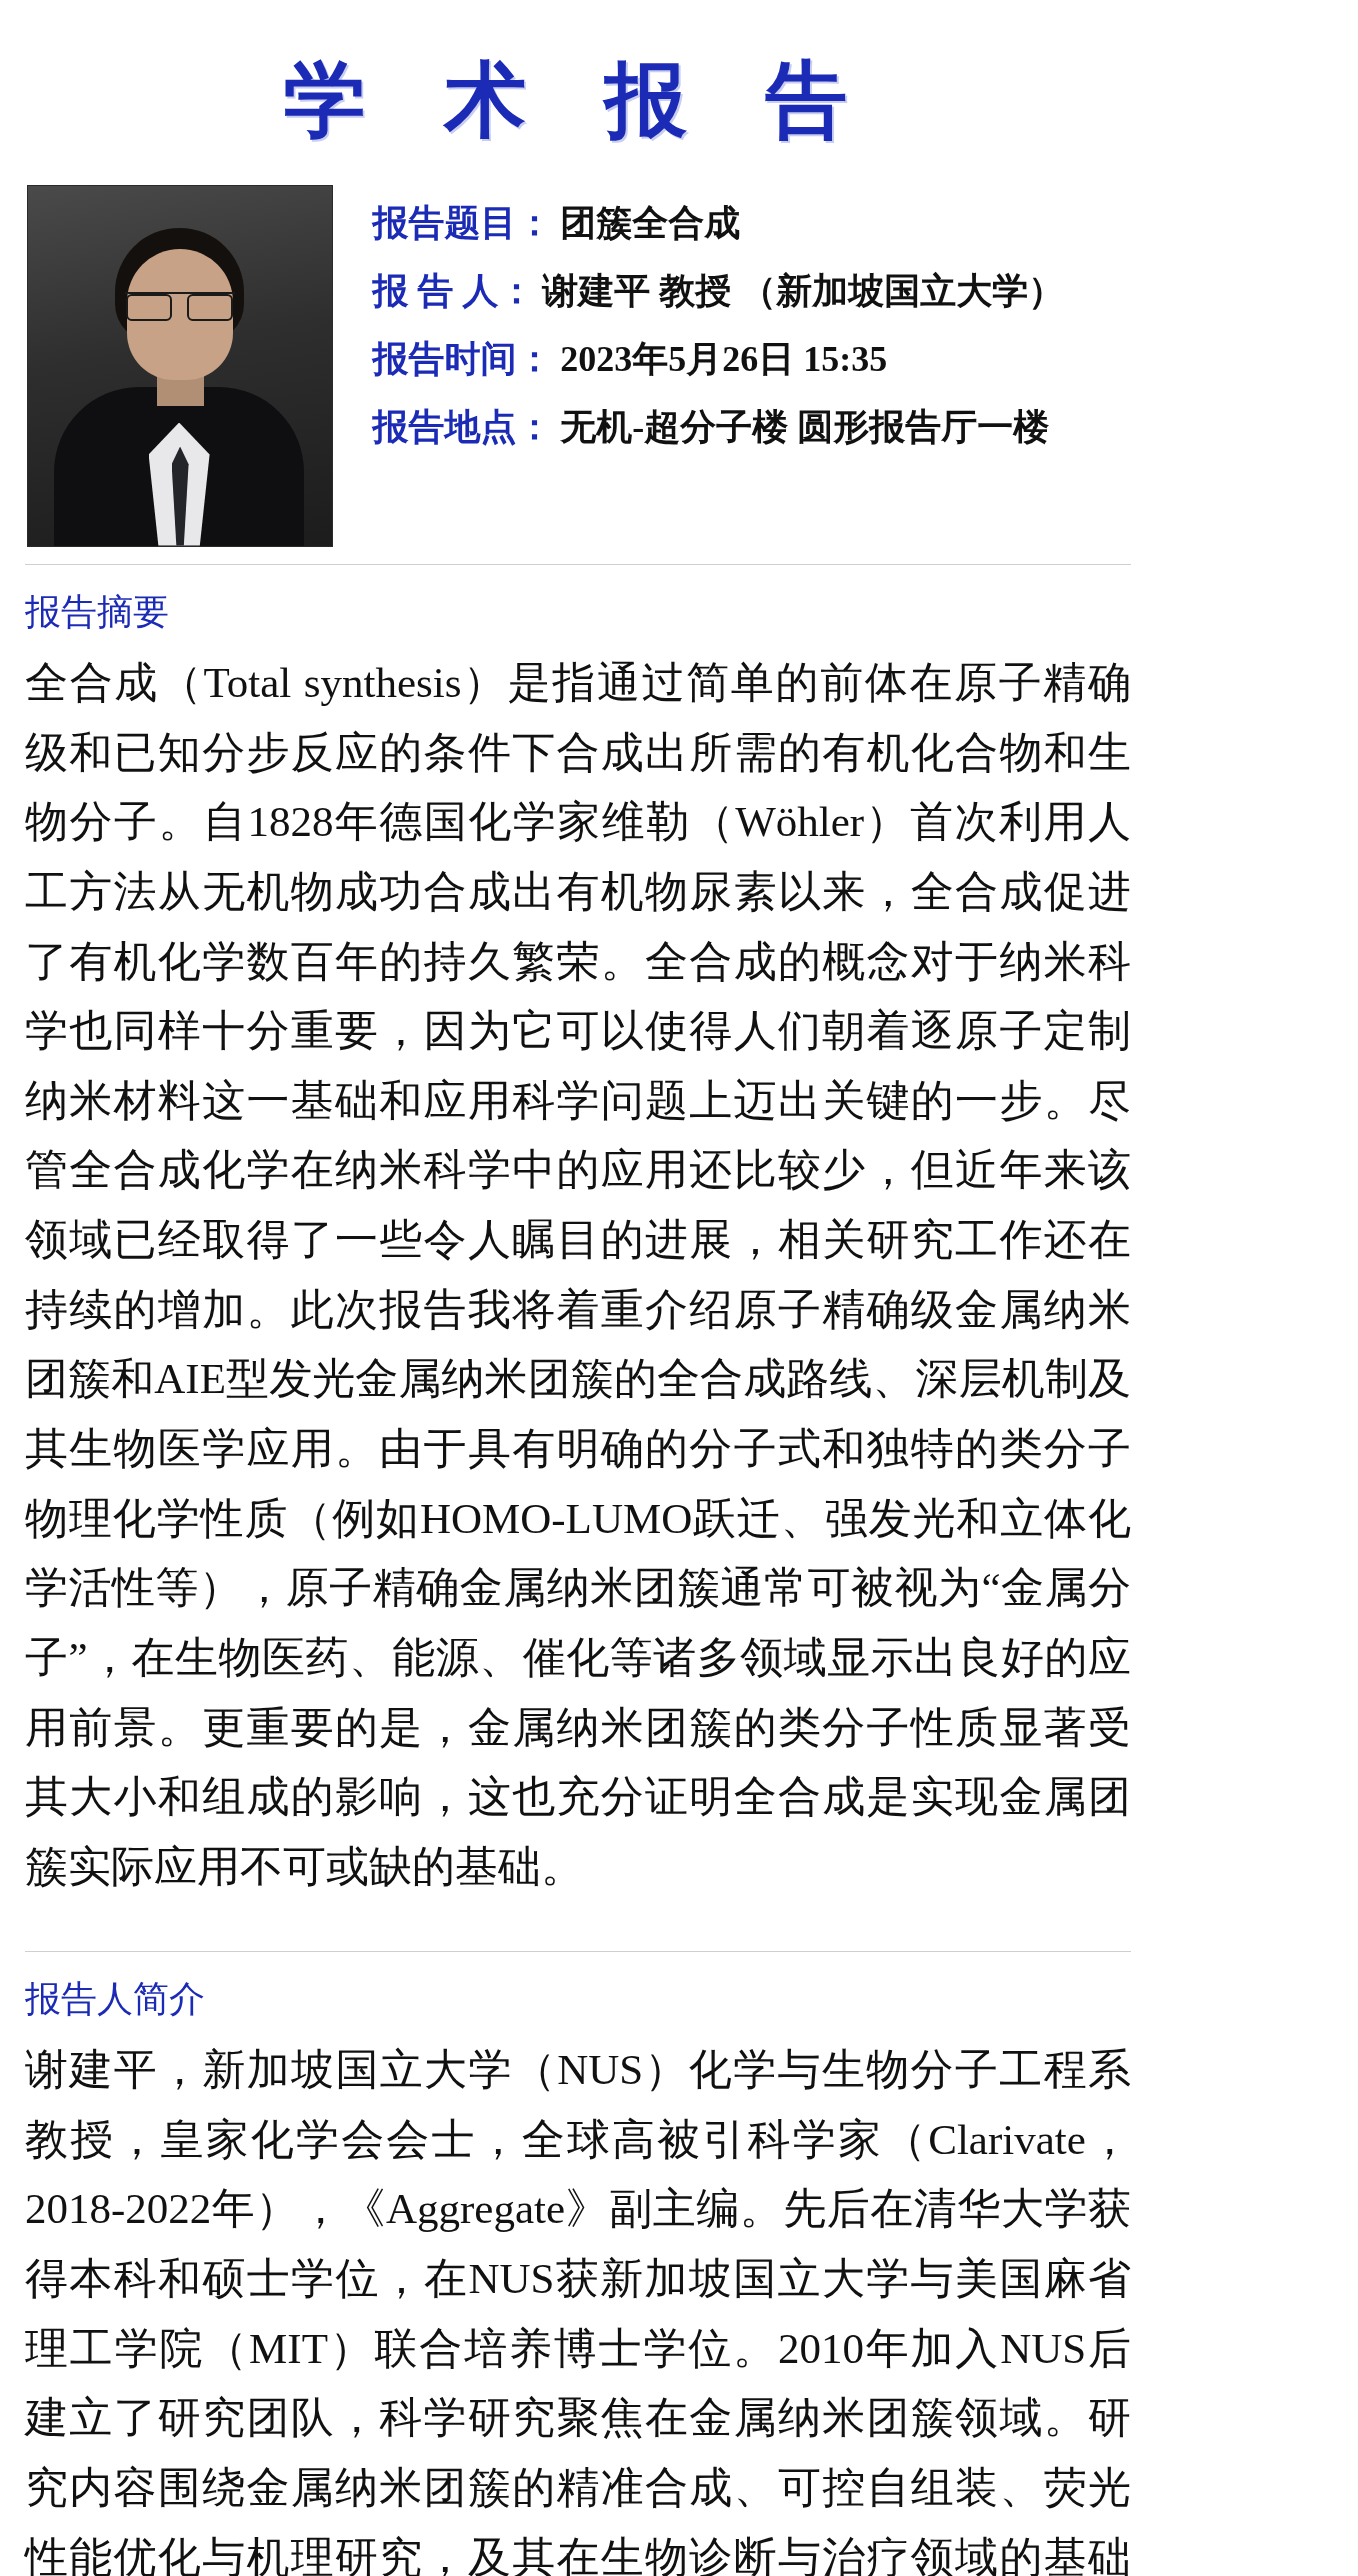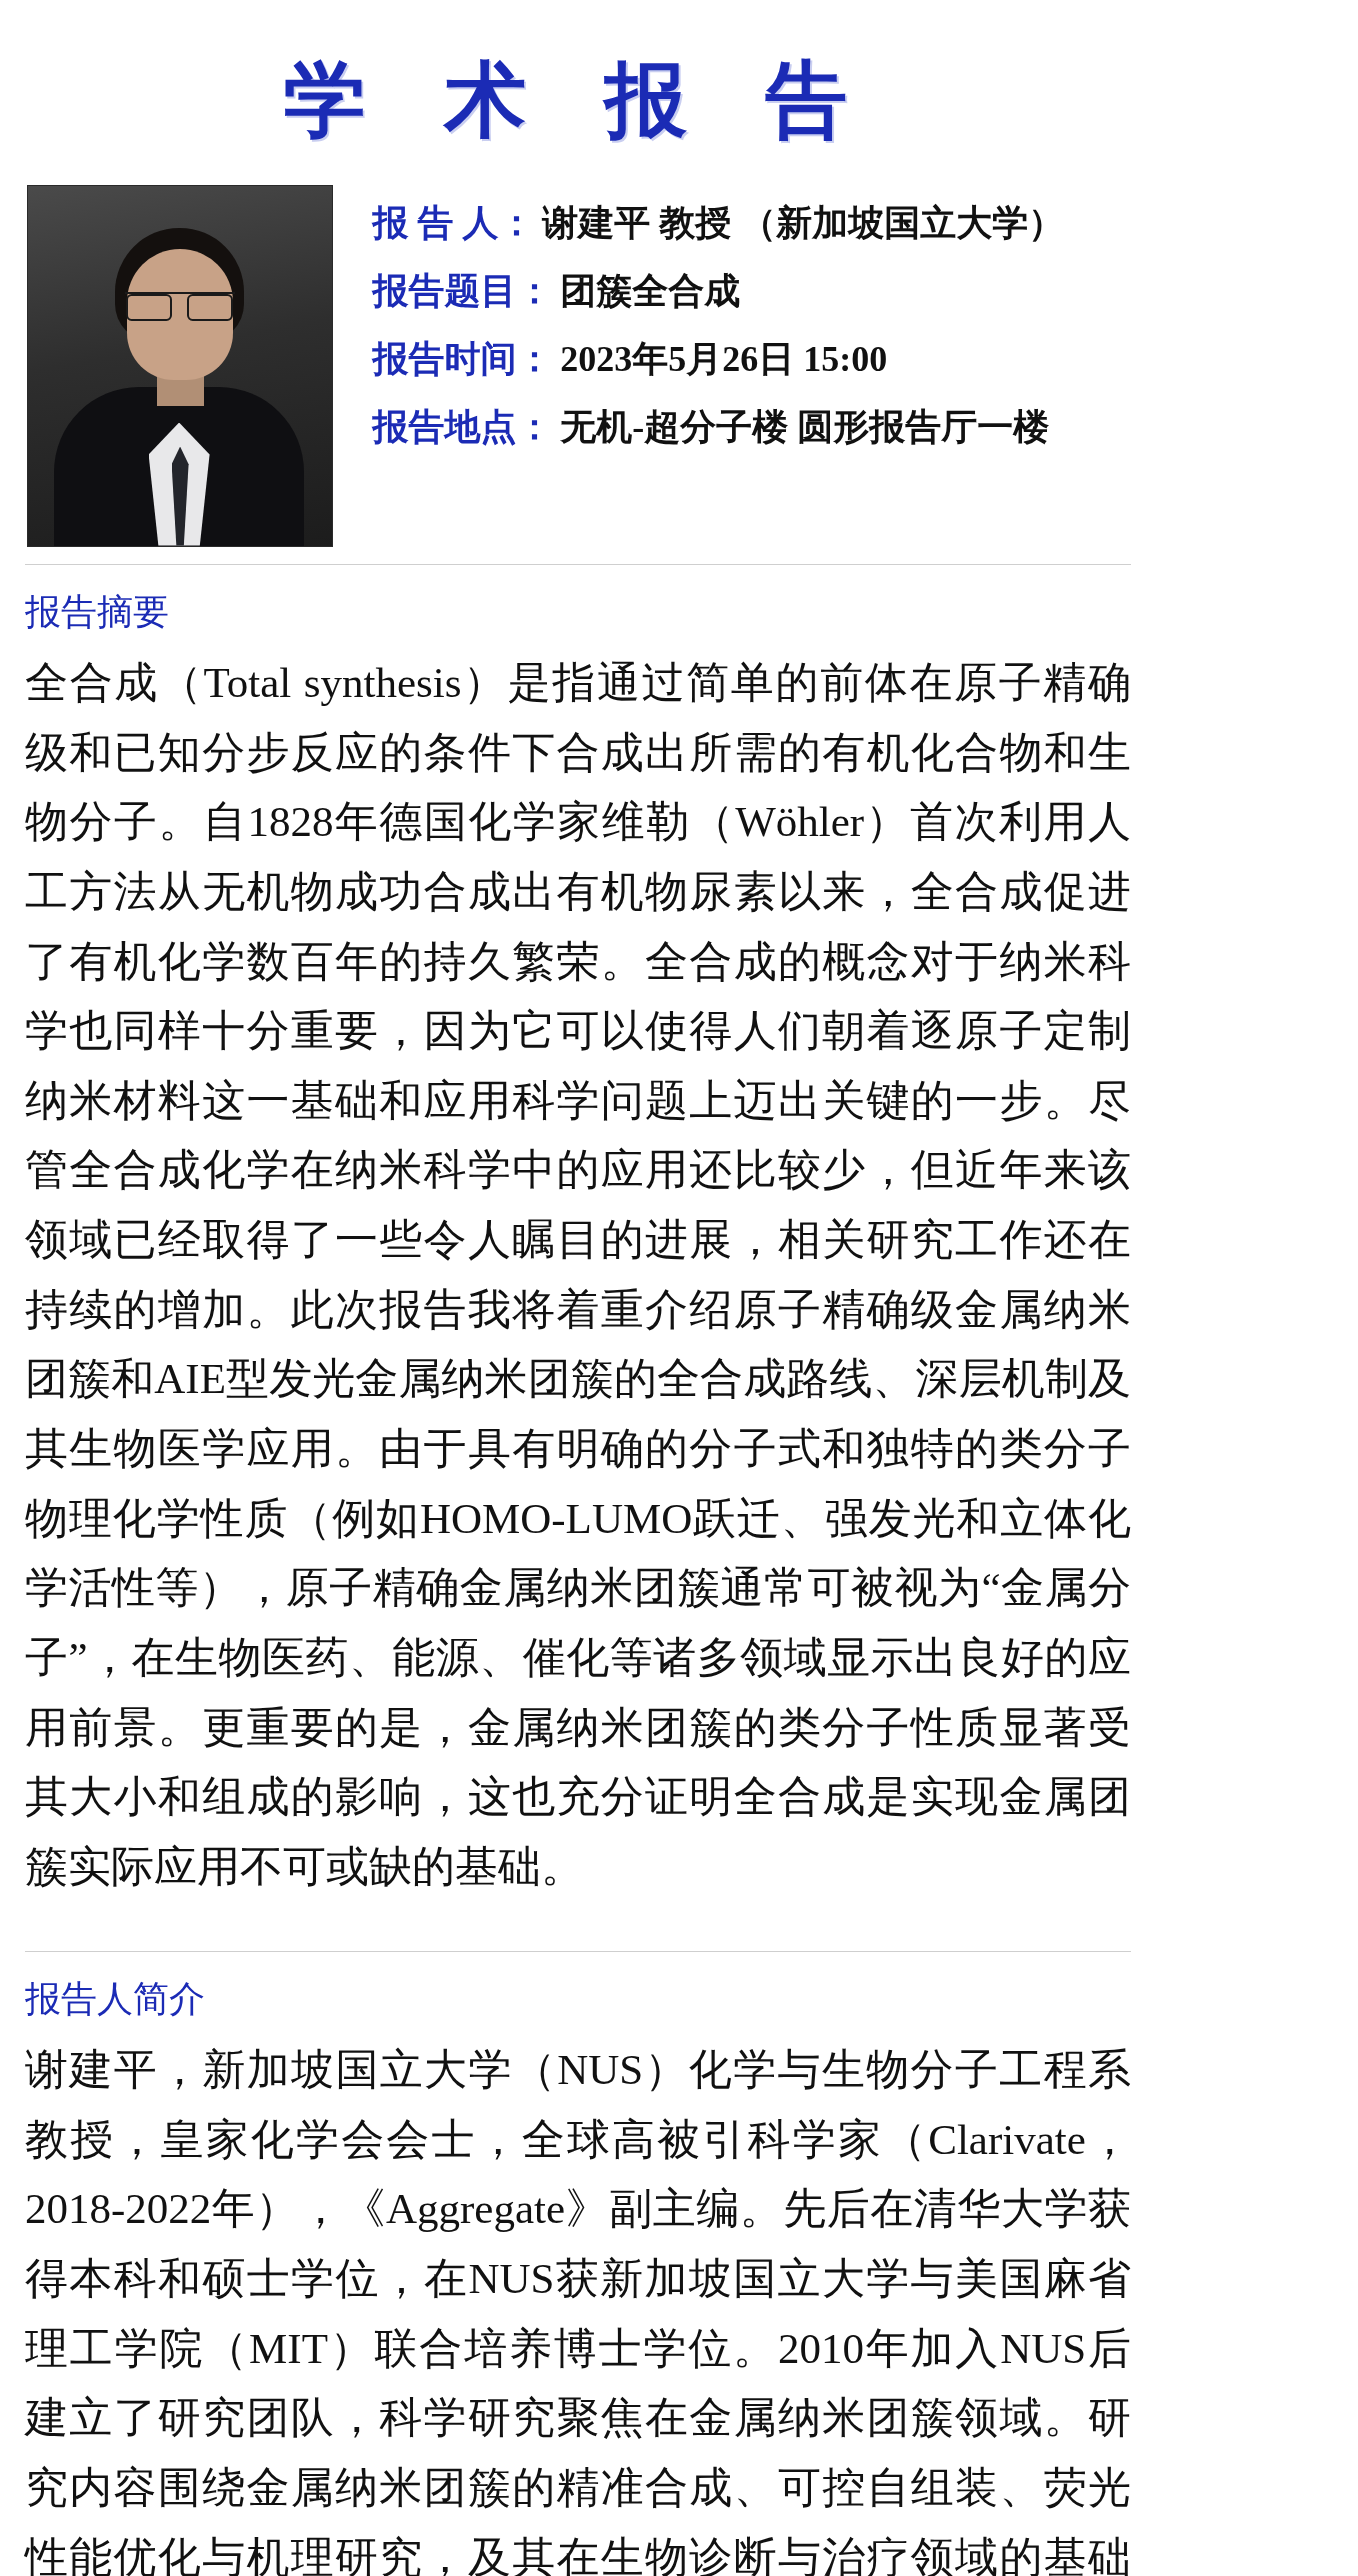--- a/index.html
+++ b/index.html
@@ -194,30 +194,30 @@
       <div class="neck"></div>
       <div class="shirt"></div>
       <div class="tie"></div>
       <div class="hair"></div>
       <div class="face"></div>
       <div class="glasses"></div>
     </div>
 
     <div class="info-list">
       <div class="info-item">
+        <span class="info-label">报告题目：</span>
+        <span class="info-value">团簇全合成</span>
+      </div>
+      <div class="info-item">
         <span class="info-label">报 告 人：</span>
         <span class="info-value">谢建平 教授 （新加坡国立大学）</span>
       </div>
       <div class="info-item">
-        <span class="info-label">报告题目：</span>
-        <span class="info-value">团簇全合成</span>
-      </div>
-      <div class="info-item">
         <span class="info-label">报告时间：</span>
-        <span class="info-value">2023年5月26日  15:00</span>
+        <span class="info-value">2023年5月26日  15:35</span>
       </div>
       <div class="info-item">
         <span class="info-label">报告地点：</span>
         <span class="info-value">无机-超分子楼  圆形报告厅一楼</span>
       </div>
     </div>
 
   </div>
 
 

